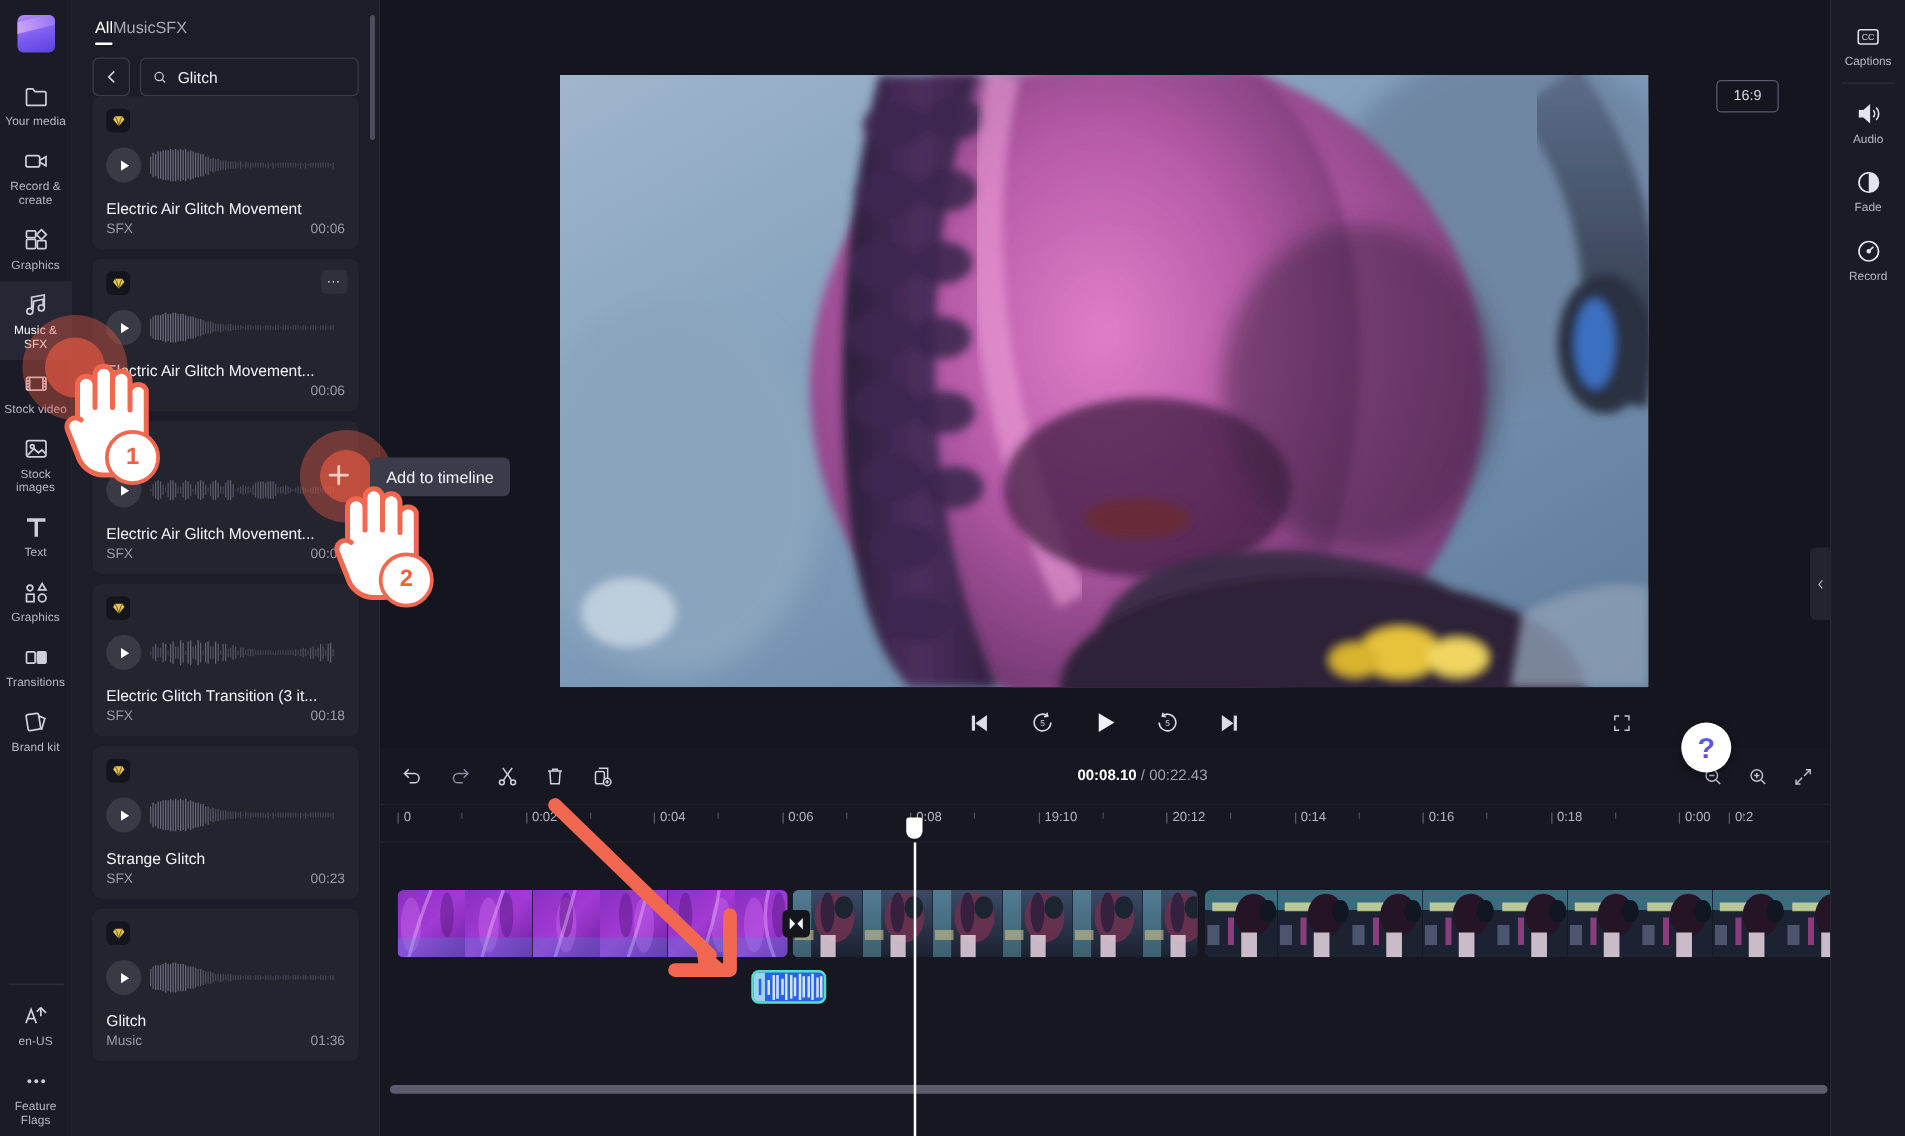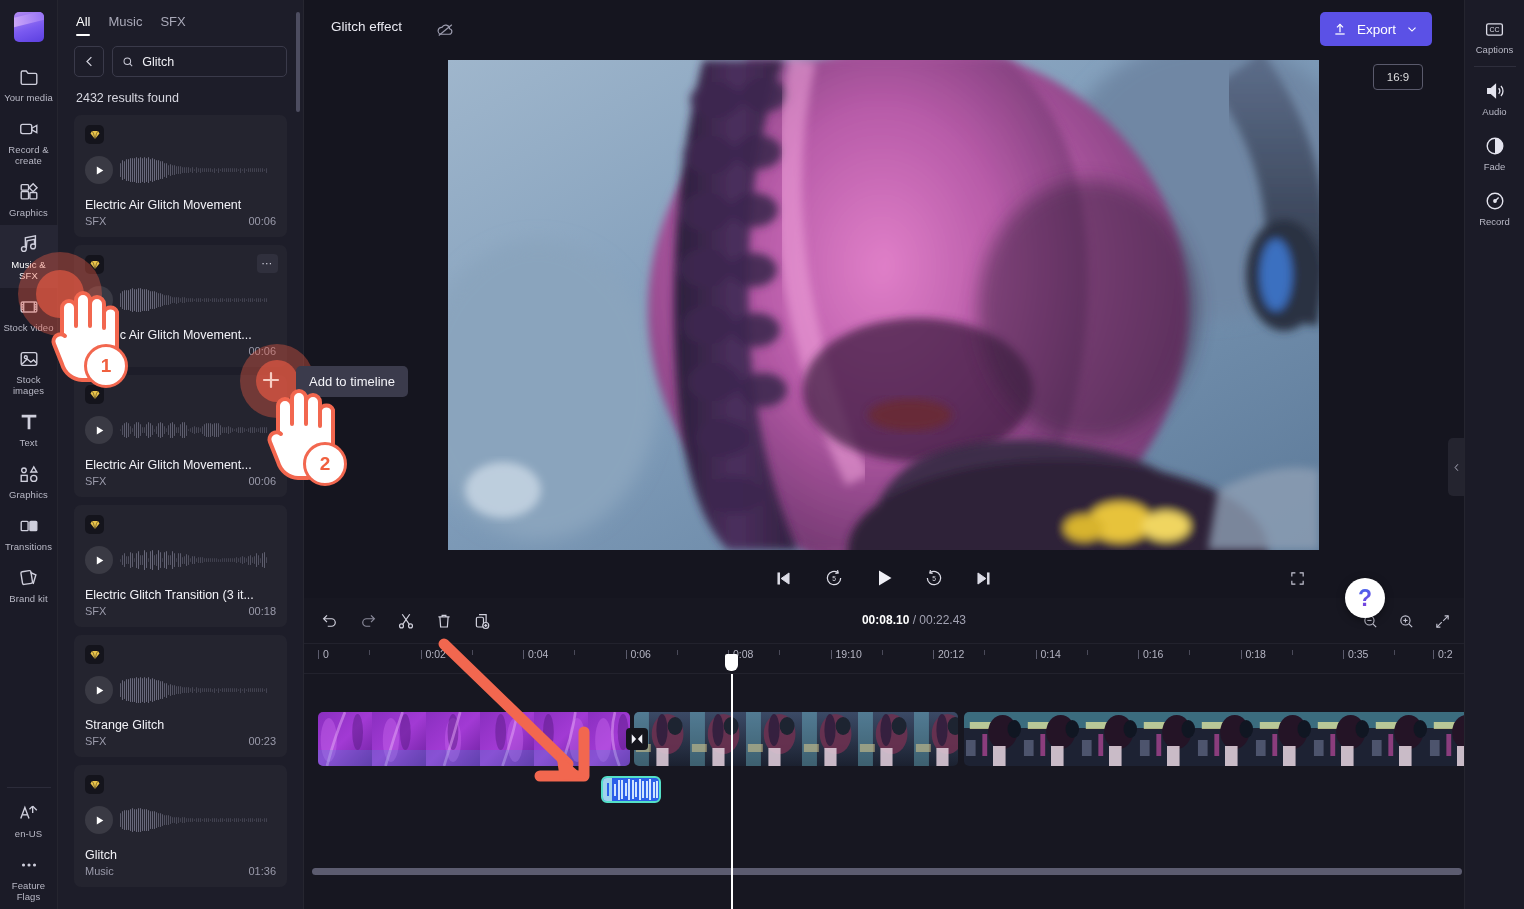--- a/index.html
+++ b/index.html
@@ -39,21 +39,21 @@
   .rail-item.active { background: #262634; }
   .rail-item.active .rail-lbl { color: #fff; }
   .rail-spacer { flex: 1; }
   .rail-div { width: 44px; height: 1px; background: #2c2c3a; margin: 4px 0 6px; }
 
   
   .panel {
     position: absolute; left: 58px; top: 0; width: 246px; height: 909px;
     background: #1d1d29; border-right: 1px solid #262630; overflow: hidden;
   }
-  .ptabs { display: flex; gap: 18px; padding: 14px 18px 0; }
+  .ptabs { display: flex; padding: 14px 18px 0; }
   .ptab { font-size: 13px; color: #a9a9b8; cursor: pointer; padding-bottom: 7px; position: relative; }
   .ptab.active { color: #fff; }
   .ptab.active::after{
     content:""; position:absolute; left:0; right:0; bottom:0; height:2px;
     background:#fff; border-radius:2px;
   }
   .searchrow { display: flex; gap: 8px; padding: 10px 16px 0; align-items: center; }
   .backbtn {
     width: 30px; height: 31px; border: 1px solid #3a3a4a; border-radius: 5px;
     background: transparent; display:flex; align-items:center; justify-content:center; cursor:pointer;
@@ -361,21 +361,20 @@
           </svg>
       </div>
       <div class="searchbox">
         <svg viewBox="0 0 24 24" width="14" height="14" fill="none" stroke="#c9c9d6" stroke-width="2">
           <circle cx="10.5" cy="10.5" r="6.5"></circle>
             <path d="M15.4 15.4 L20 20"></path>
           </svg>
         <input value="Glitch" style="">
       </div>
     </div>
-    <div class="results-count">2432 results found</div>
     <div class="cards" id="cards">
         <div class="card">
           <div class="prem">
             <svg viewBox="0 0 24 24" width="12" height="12" fill="#e8c34a">
               <path d="M6 4 H18 L21 9 L12 20 L3 9 Z"></path>
               <path d="M6 4 L9 9 L12 20 L15 9 L18 4" stroke="#2a2313" stroke-width="1" fill="none"></path>
             </svg>
           </div>
           <div class="cardmid">
        <div class="playbtn">
@@ -944,40 +943,20 @@
      <div class="ctitle">Glitch</div>
      <div class="cmeta">
        <span>Music</span>
        <span>01:36</span>
      </div>
         </div>
       </div>
     <div class="panel-scroll"></div>
   </div>
 
-  <div class="header">
-    <div class="proj-title">Glitch effect</div>
-    <div class="cloudoff">
-      <svg viewBox="0 0 24 24" width="19" height="19" fill="none" stroke="#9c9cae" stroke-width="1.5">
-        <path d="M6.5 18h10a3.5 3.5 0 0 0 .6-6.95A5 5 0 0 0 7.6 9.3 3.6 3.6 0 0 0 6.5 18z"></path>
-        <path d="M3.5 19.5 L20 6" stroke="#9c9cae"></path>
-        </svg>
-    </div>
-    <button class="export">
-      <svg viewBox="0 0 24 24" width="16" height="16" fill="none" stroke="#fff" stroke-width="1.9">
-        <path d="M12 17 V5"></path>
-          <path d="M7.5 9.5 L12 5 L16.5 9.5"></path>
-          <path d="M5 19.5 H19"></path>
-        </svg>
-      <span class="etxt">Export</span>
-      <svg viewBox="0 0 24 24" width="14" height="14" fill="none" stroke="#fff" stroke-width="2">
-          <path d="M6 9.5 L12 15.5 L18 9.5"></path>
-        </svg>
-    </button>
-  </div>
 
   <div class="preview">
     <div class="ratio">16:9</div>
 
     <div class="stage">
       <svg class="vidimg" viewBox="0 0 871 490" preserveAspectRatio="none">
         <defs>
           <linearGradient id="bgb" x1="0" y1="0" x2="1" y2="1">
             <stop offset="0" stop-color="#9fb6cc"></stop>
               <stop offset="0.45" stop-color="#7f9cb9"></stop>
@@ -1247,26 +1226,26 @@
         </div>
         <div class="tick" style="left: 936.5px;">
           <div class="bar"></div>
           <div class="lb">0:18</div>
         </div>
         <div class="tick minor" style="left: 987.75px;">
           <div class="bar"></div>
         </div>
         <div class="tick" style="left: 1039px;">
           <div class="bar"></div>
-          <div class="lb">0:35</div>
+          <div class="lb">0:00</div>
         </div>
         <div class="tick minor" style="left: 1090.25px;">
           <div class="bar"></div>
         </div>
-        <div class="tick" style="left: 1129px;">
+        <div class="tick" style="left: 1079px;">
           <div class="bar"></div>
           <div class="lb">0:2</div>
         </div>
         <div class="tick minor" style="left: 1192.75px;">
           <div class="bar"></div>
         </div>
       </div>
 
     <div class="tracks">
 

